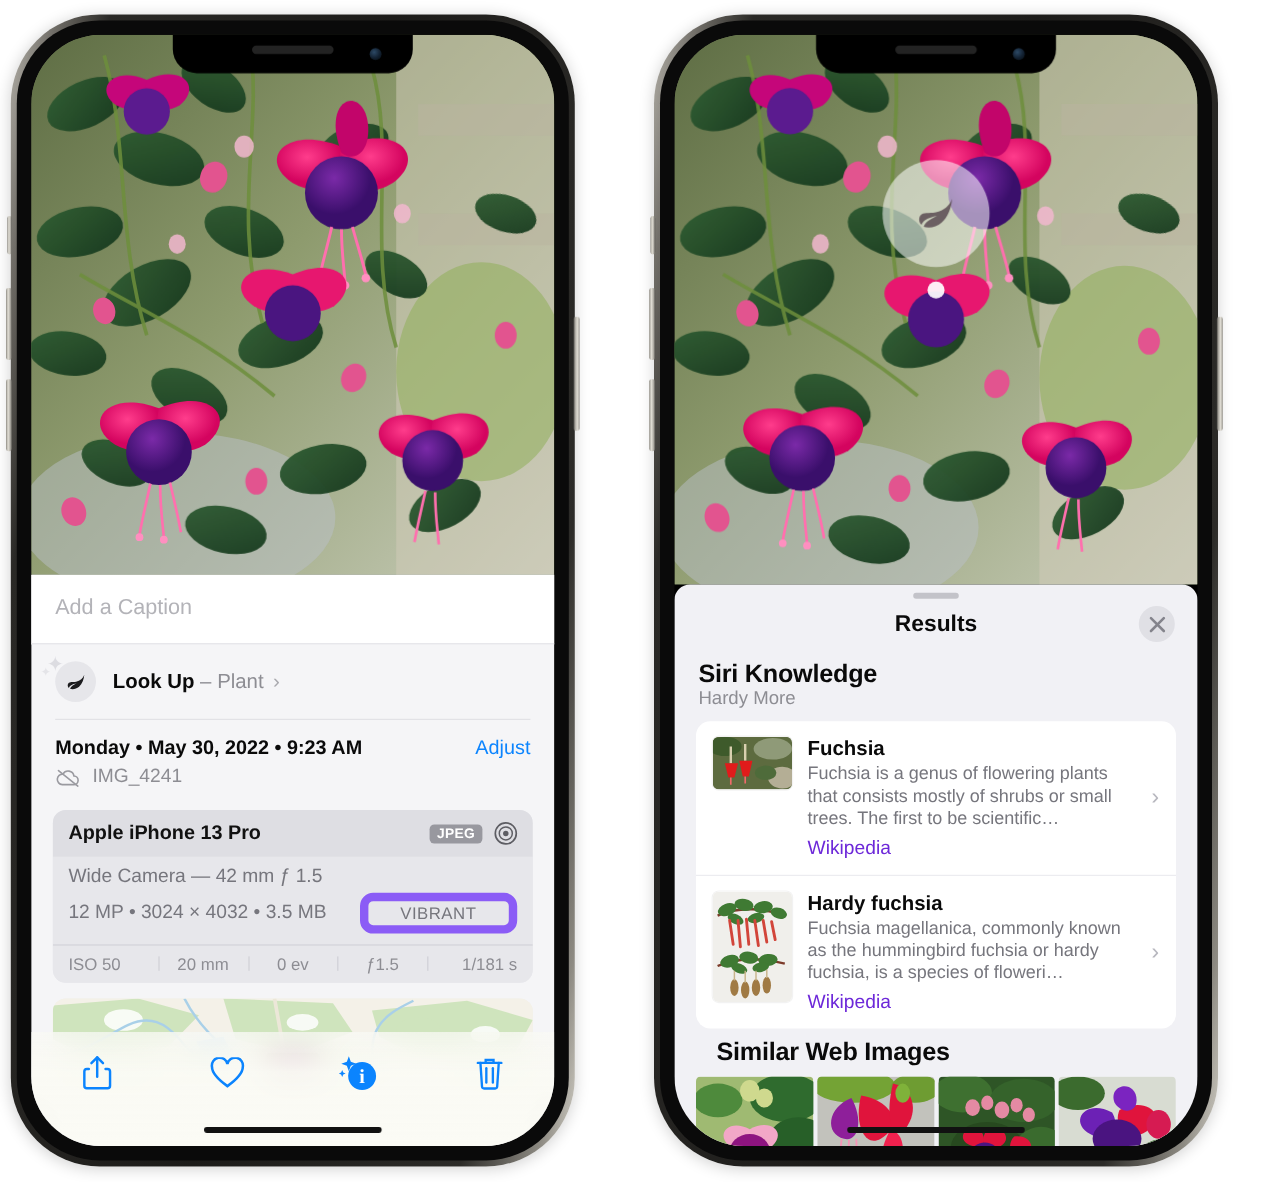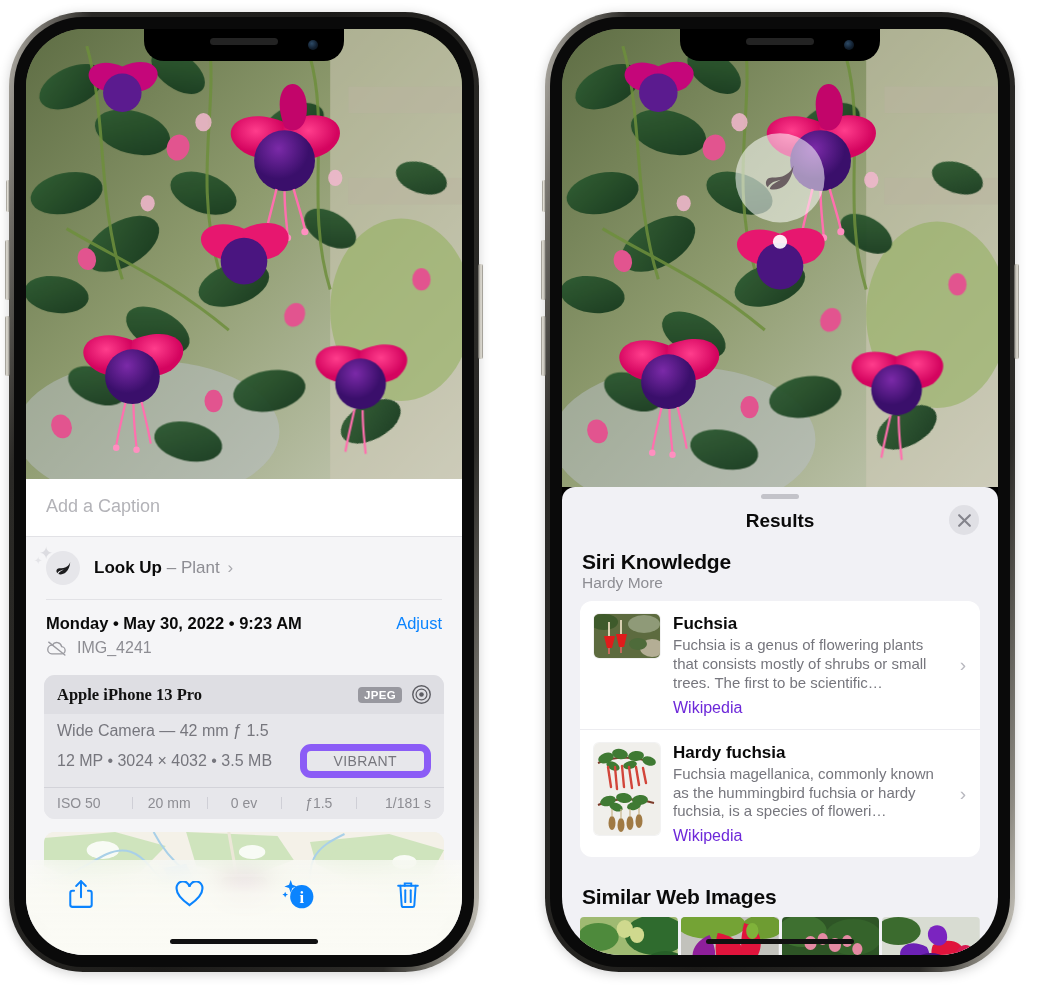--- a/index.html
+++ b/index.html
@@ -163,21 +163,21 @@
     margin: 6px 18px 0 18px;
     border-radius: 11px;
     background: #e7e7eb;
     overflow: hidden;
   }
   .cam-head {
     display: flex; align-items: center; justify-content: space-between;
     padding: 9px 12px 9px 13px;
     background: #dedee3;
   }
-  .cam-model { font-size: 16.5px; font-weight: bold; color: #111; font-family: Liberation Serif, serif; }
+  .cam-model { font-size: 16.5px; font-weight: bold; color: #111; }
   .cam-head-right { display:flex; align-items:center; gap: 9px; }
   .jpeg-chip {
     background: #98989f; color: #fff;
     font-size: 11.5px; font-weight: bold;
     padding: 2px 6px; border-radius: 4px;
     letter-spacing: .3px;
   }
   .cam-body { padding: 8px 13px 9px 13px; background: #e7e7eb; }
   .cam-line1 { font-size: 16px; color: #76767d; }
   .cam-line2 {
@@ -317,21 +317,21 @@
   .thumb.tallx { width: 66px; height: 92px; }
   .thumb svg { display:block; width:100%; height:100%; }
   .know-body { flex: 1; min-width: 0; }
   .know-title { font-size: 17px; font-weight: bold; color: #0a0a0a; margin-bottom: 2px; }
   .know-desc { font-size: 15px; color: #76767d; line-height: 1.26; }
   .know-src { font-size: 16px; color: #6d28d9; margin-top: 6px; }
   .know-chev {
     flex: none; align-self: center;
     color: #b8b8bf; font-size: 19px;
   }
-  .web-head { padding: 28px 20px 8px 20px; }
+  .web-head { padding: 8px 20px 8px 20px; margin-left: 15px; }
   .web-strip {
     display: flex;
     gap: 3px;
     padding: 0 18px;
   }
   .web-thumb {
     flex: 1;
     height: 88px;
     border-radius: 4px;
     overflow: hidden;

